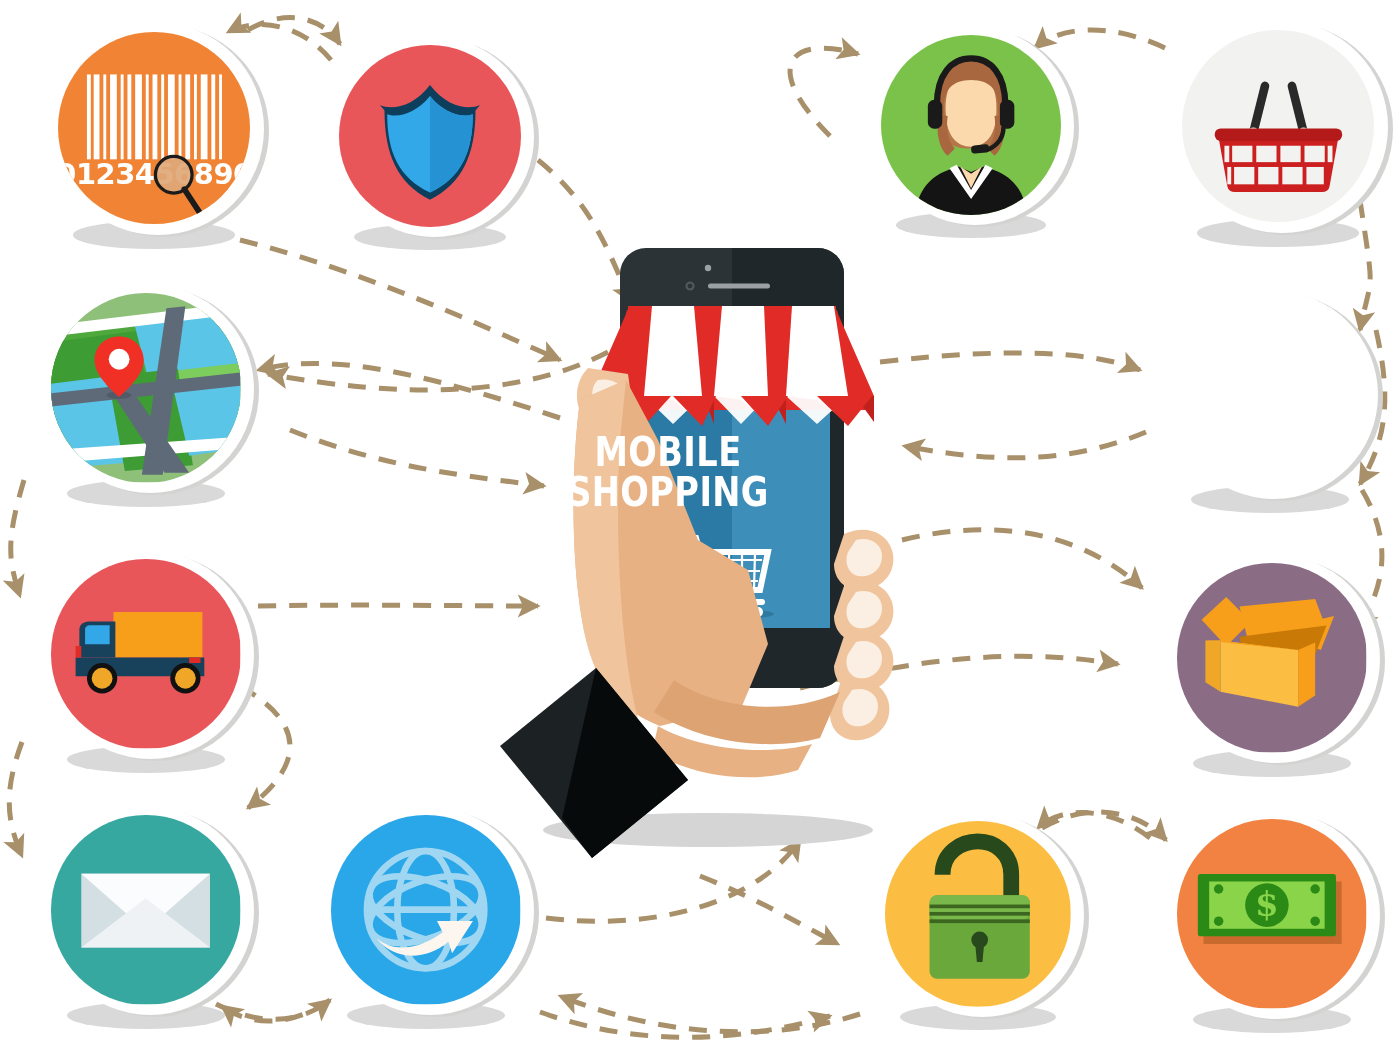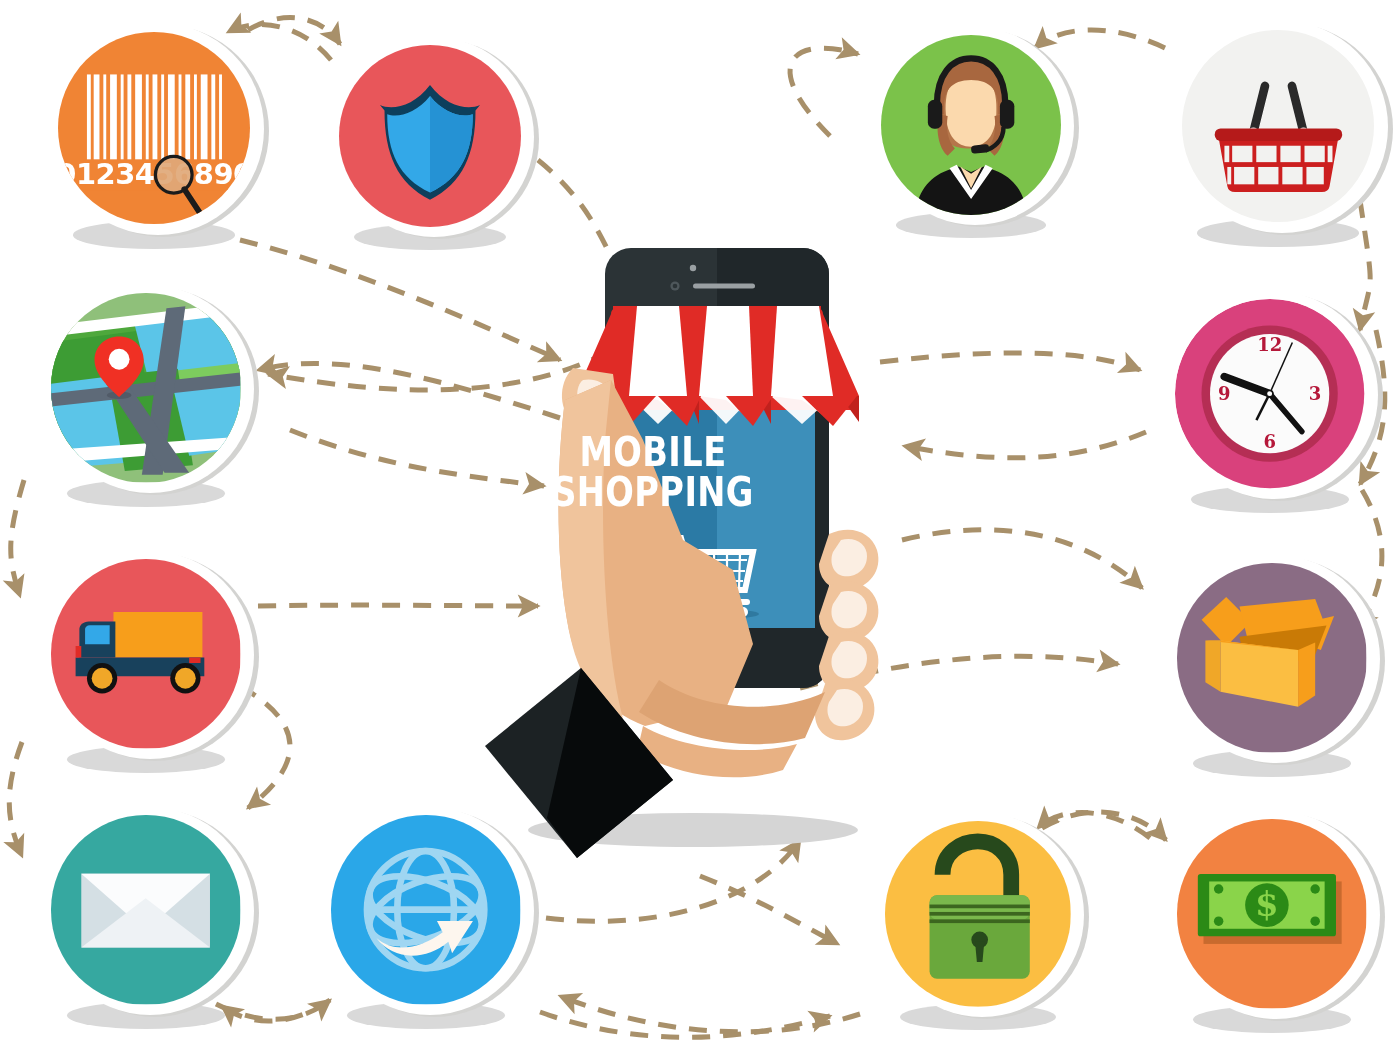--- a/index.html
+++ b/index.html
@@ -280,38 +280,20 @@
           <circle cx="72" cy="70" r="11" fill="#ffffff"></circle>
         </g>
       </svg>
     </div>
   </div>
 
   <div class="node" style="left:1166px;top:290px;width:208px;height:208px;">
     <div class="node-shadow-ellipse"></div>
     <div class="node-ring"></div>
     <div class="node-ring-inner"></div>
-    <div class="node-disc">
-      <svg viewBox="0 0 200 200">
-        <circle cx="100" cy="100" r="100" fill="#d9417c"></circle>
-        <circle cx="100" cy="100" r="72" fill="#b52e54"></circle>
-        <circle cx="100" cy="100" r="63" fill="#fbfbfb"></circle>
-        <g fill="#b5183a" font-family="DejaVu Serif, serif" font-size="19" font-weight="bold" text-anchor="middle">
-          <text x="100" y="55">12</text>
-          <text x="148" y="107">3</text>
-          <text x="100" y="157">6</text>
-          <text x="52" y="107">9</text>
-        </g>
-        <line x1="100" y1="100" x2="52" y2="82" stroke="#111111" stroke-width="8" stroke-linecap="round"></line>
-        <line x1="100" y1="100" x2="134" y2="140" stroke="#111111" stroke-width="6" stroke-linecap="round"></line>
-        <line x1="100" y1="100" x2="124" y2="46" stroke="#111111" stroke-width="1.6"></line>
-        <line x1="100" y1="100" x2="86" y2="128" stroke="#111111" stroke-width="2.6"></line>
-        <circle cx="100" cy="100" r="3.4" fill="#fbfbfb" stroke="#111111" stroke-width="1.6"></circle>
-      </svg>
-    </div>
   </div>
 
   <div class="node" style="left:42px;top:550px;width:208px;height:208px;">
     <div class="node-shadow-ellipse"></div>
     <div class="node-ring"></div>
     <div class="node-ring-inner"></div>
     <div class="node-disc">
       <svg viewBox="0 0 200 200">
         <rect width="200" height="200" fill="#e8565a"></rect>
         <path d="M42 74 L70 74 L70 100 L42 100 Z" fill="#f0a728"></path>
@@ -418,21 +400,21 @@
         <g fill="#2b8a16">
           <circle cx="44" cy="74" r="5"></circle>
             <circle cx="146" cy="74" r="5"></circle>
           <circle cx="44" cy="108" r="5"></circle>
             <circle cx="146" cy="108" r="5"></circle>
         </g>
       </svg>
     </div>
   </div>
 
-  <div id="phone-group" style="left:453px;top:240px;width:470px;height:620px;">
+  <div id="phone-group" style="left:468px;top:240px;width:470px;height:620px;">
     <svg viewBox="0 0 470 620" xmlns="http://www.w3.org/2000/svg">
 
       <ellipse cx="240" cy="590" rx="165" ry="17" fill="#d5d5d5"></ellipse>
 
       <g>
         <rect x="152" y="8" width="224" height="440" rx="26" fill="#2b3336"></rect>
         <path d="M264 8 L350 8 A26 26 0 0 1 376 34 L376 422 A26 26 0 0 1 350 448 L264 448 Z" fill="#20272a"></path>
 
         <circle cx="240" cy="28" r="3.2" fill="#9aa0a3"></circle>
         <circle cx="222" cy="46" r="4.6" fill="#4e575b"></circle>

